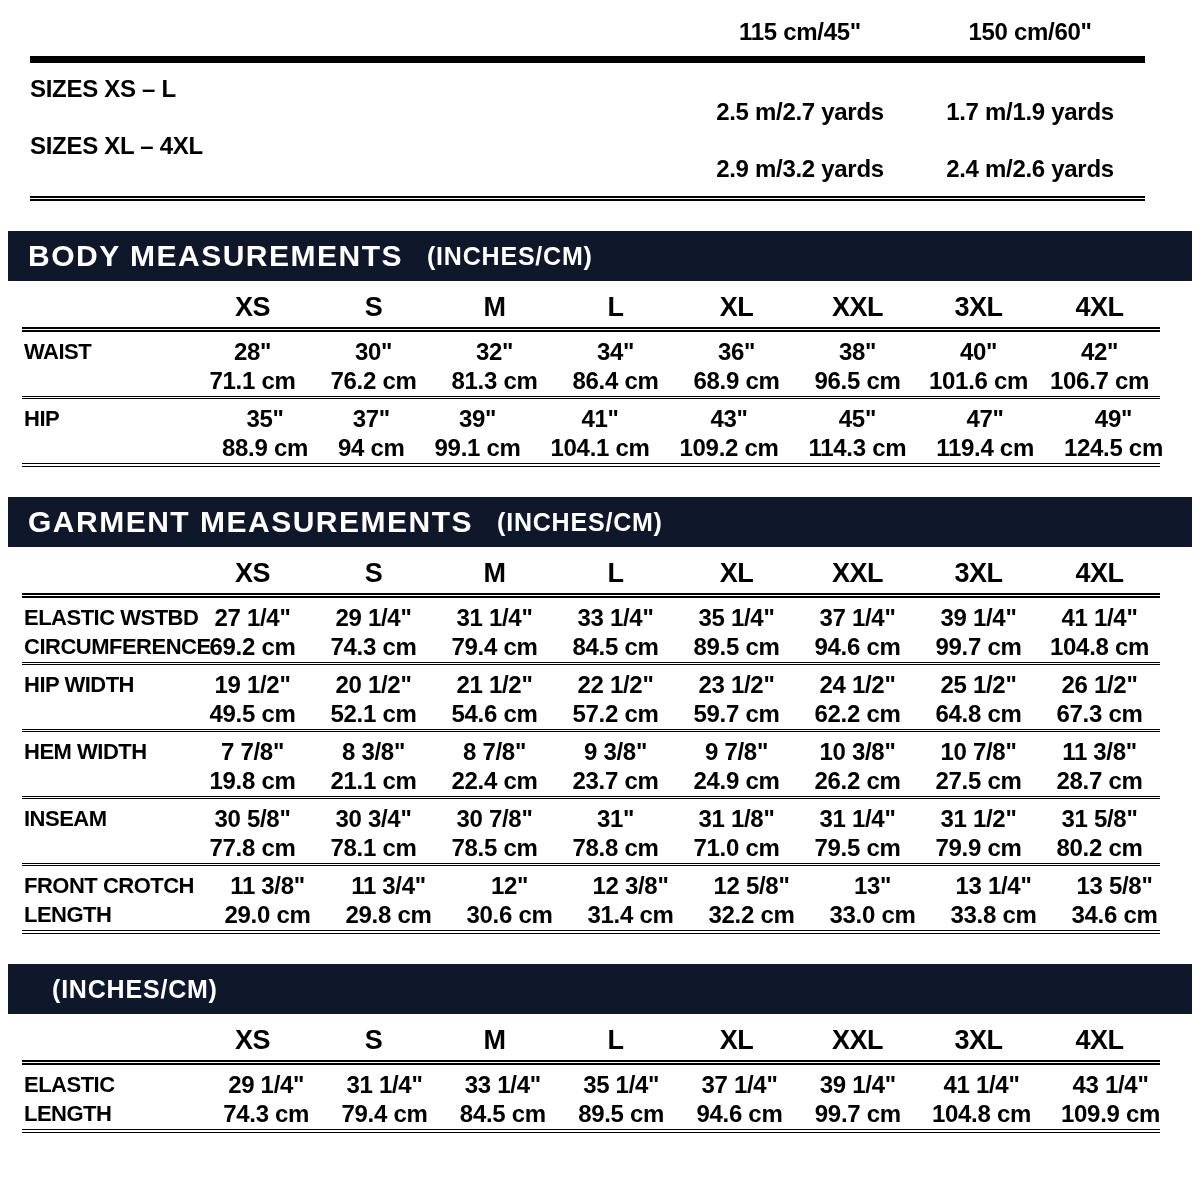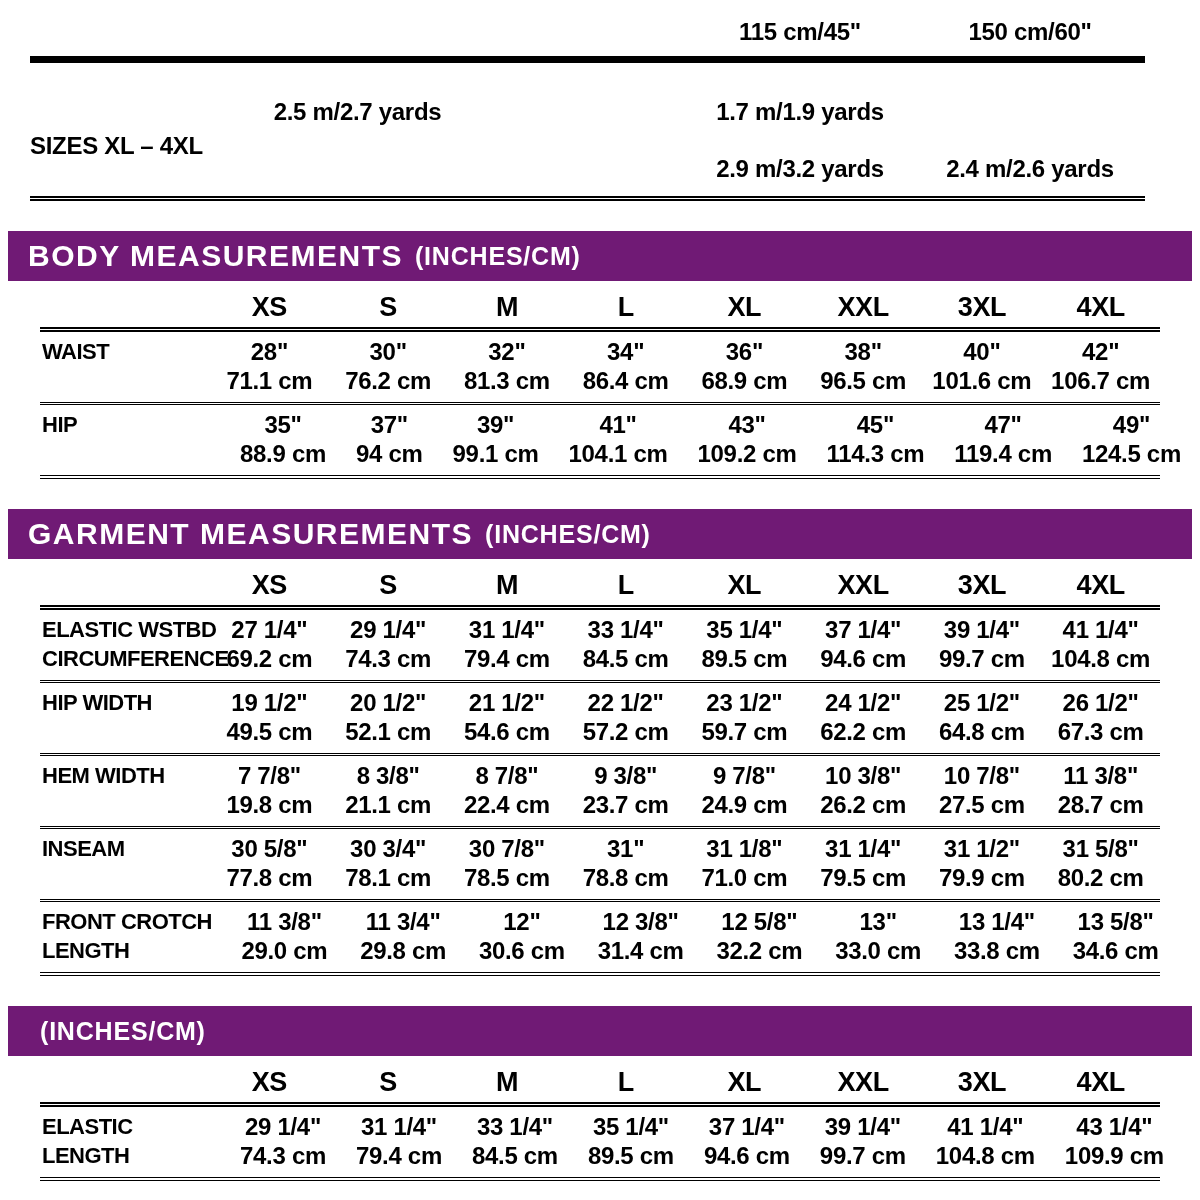--- a/index.html
+++ b/index.html
@@ -31,46 +31,46 @@
     line-height: 34px;
     letter-spacing: -0.3px;
   }
   .fabric-row .vcell { text-align: center; margin-top: 23px; }
 
   
   #sections .msection { margin-top: 30px; }
   .bar {
     margin: 0 8px;
     height: 50px;
-    background: #701a75;
+    background: #0f172a;
     color: #fff;
     display: flex;
     align-items: center;
     padding-left: 20px;
     white-space: nowrap;
   }
   .bar .t1 { font-size: 30px; letter-spacing: 1.5px; }
-  .bar .t2 { font-size: 25px; letter-spacing: 0.8px; margin-left: 12px; }
-
-  .mtable { margin: 0 40px 0 40px; }
+  .bar .t2 { font-size: 25px; letter-spacing: 0.8px; margin-left: 24px; }
+
+  .mtable { margin: 0 40px 0 22px; }
   .sizes-row {
     display: grid;
     grid-template-columns: 170px repeat(8, 1fr);
     padding: 10px 0 3px;
     border-bottom: 5px double #000;
     font-size: 27px;
     line-height: 33px;
     letter-spacing: -0.5px;
   }
   .sizes-row .scell { text-align: center; }
 
   .drow {
     display: grid;
     grid-template-columns: 170px repeat(8, 1fr);
-    padding: 5px 0 7px;
+    padding: 5px 0 1px;
     border-bottom: 3px double #000;
   }
   .drow:last-child { border-bottom: 4px double #000; gap: 30px; }
   .lblcell { padding-left: 2px; }
   .lbl-line {
     font-size: 22px;
     line-height: 29px;
     letter-spacing: -0.5px;
     white-space: nowrap;
   }
@@ -87,20 +87,21 @@
 
 <div class="fabric">
   <div class="fabric-head">
     <div></div>
     <div class="hcell">115 cm/45"</div>
     <div class="hcell">150 cm/60"</div>
   </div>
   <div class="fabric-rule"></div>
   <div class="fabric-body">
     <div class="fabric-row">
+      <div>SIZES XS – L</div>
       <div class="vcell">2.5 m/2.7 yards</div>
       <div class="vcell">1.7 m/1.9 yards</div>
     </div>
     <div class="fabric-row">
       <div>SIZES XL – 4XL</div>
       <div class="vcell">2.9 m/3.2 yards</div>
       <div class="vcell">2.4 m/2.6 yards</div>
     </div>
   </div>
 </div>

